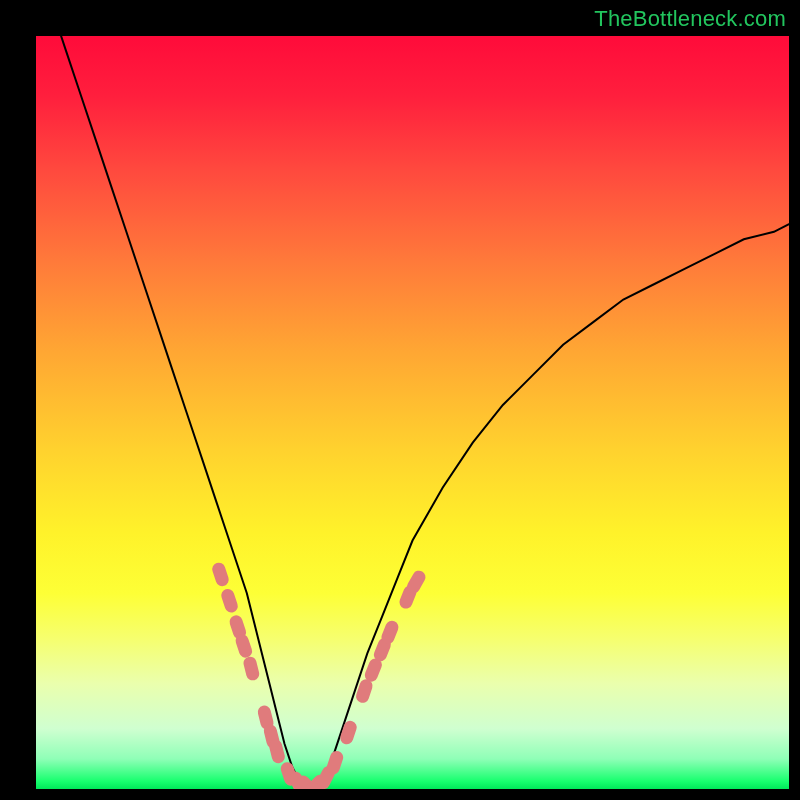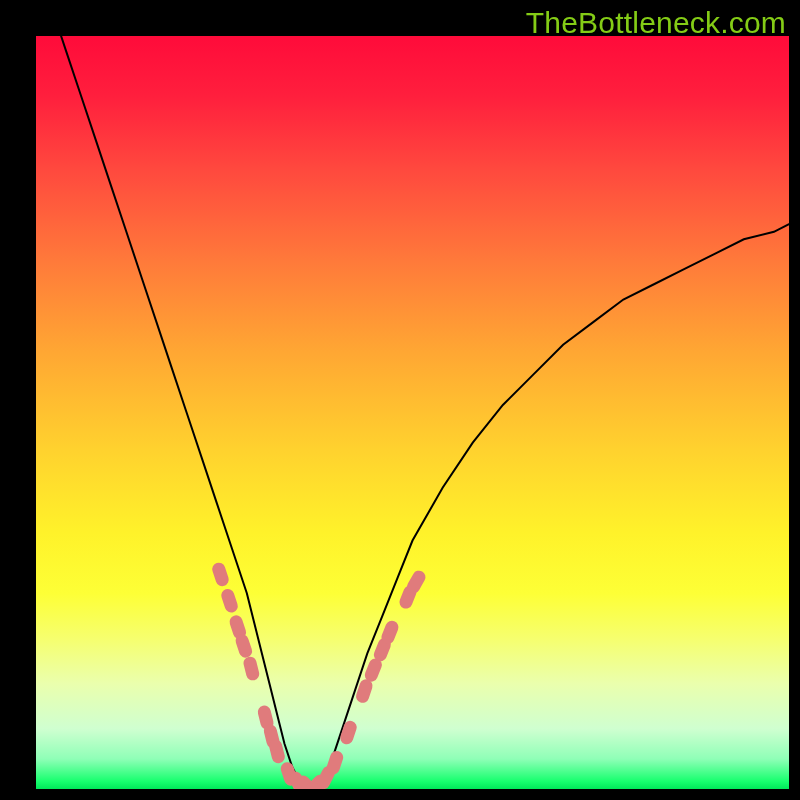--- a/index.html
+++ b/index.html
@@ -48,22 +48,22 @@
       #cfffd0 92%,
       #8fffb7 96%,
       #17ff6e 99%,
       #00e85a 100%
     );
   }
   .watermark {
     position: absolute;
     top: 6px;
     right: 14px;
-    color: #84cc16;
-    font-size: 30px;
+    color: #22c55e;
+    font-size: 22px;
     font-weight: 500;
     letter-spacing: 0.2px;
     user-select: none;
     margin-left: 28px;
   }
   svg.curve {
     position: absolute;
     left: 0;
     top: 0;
   }

